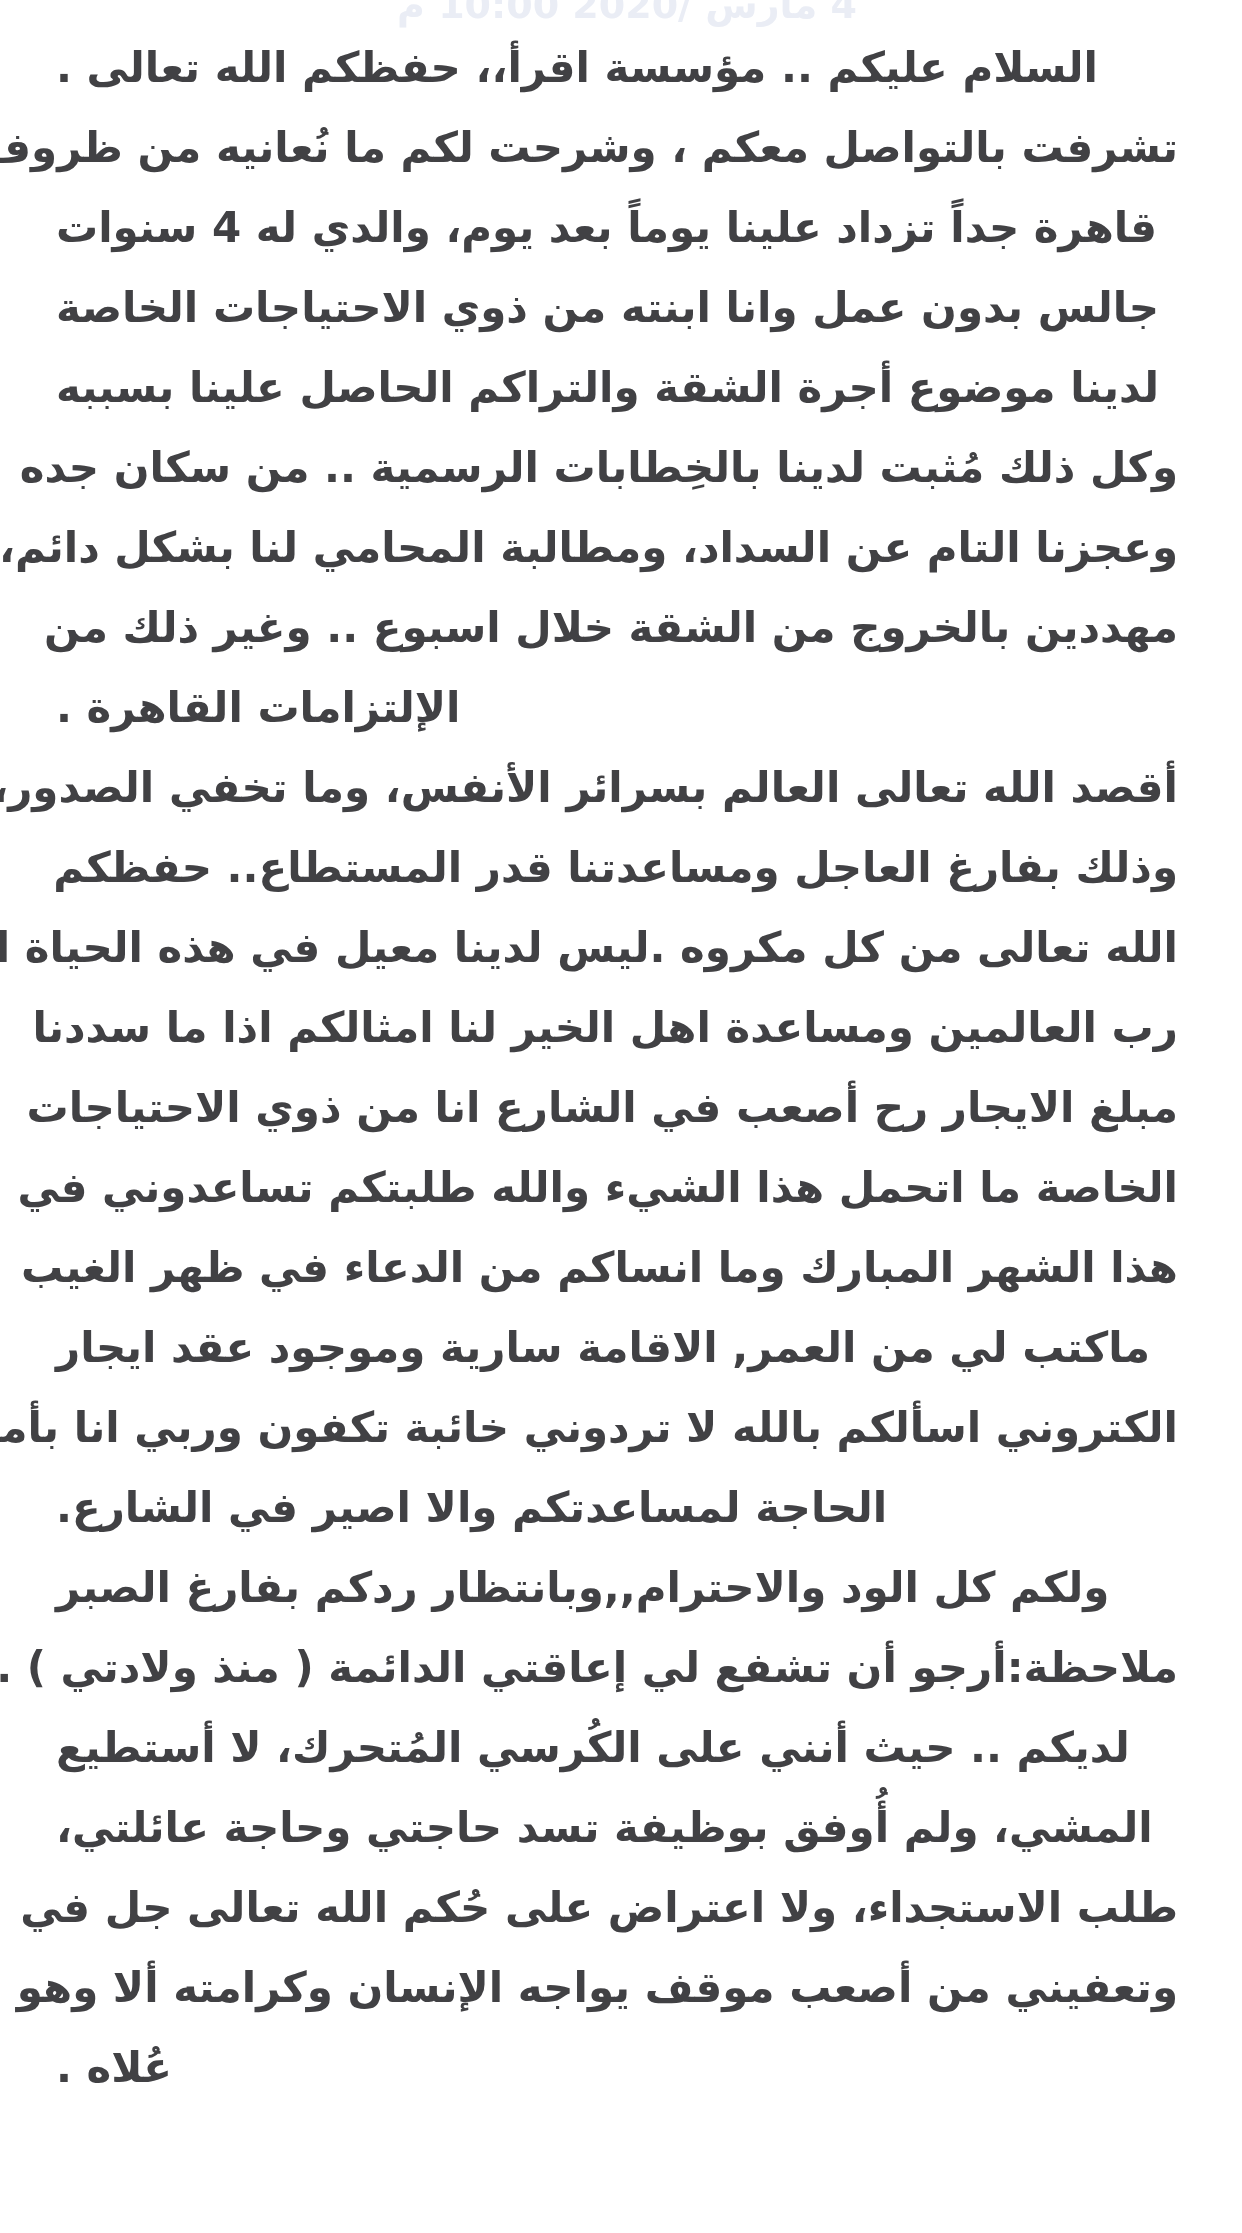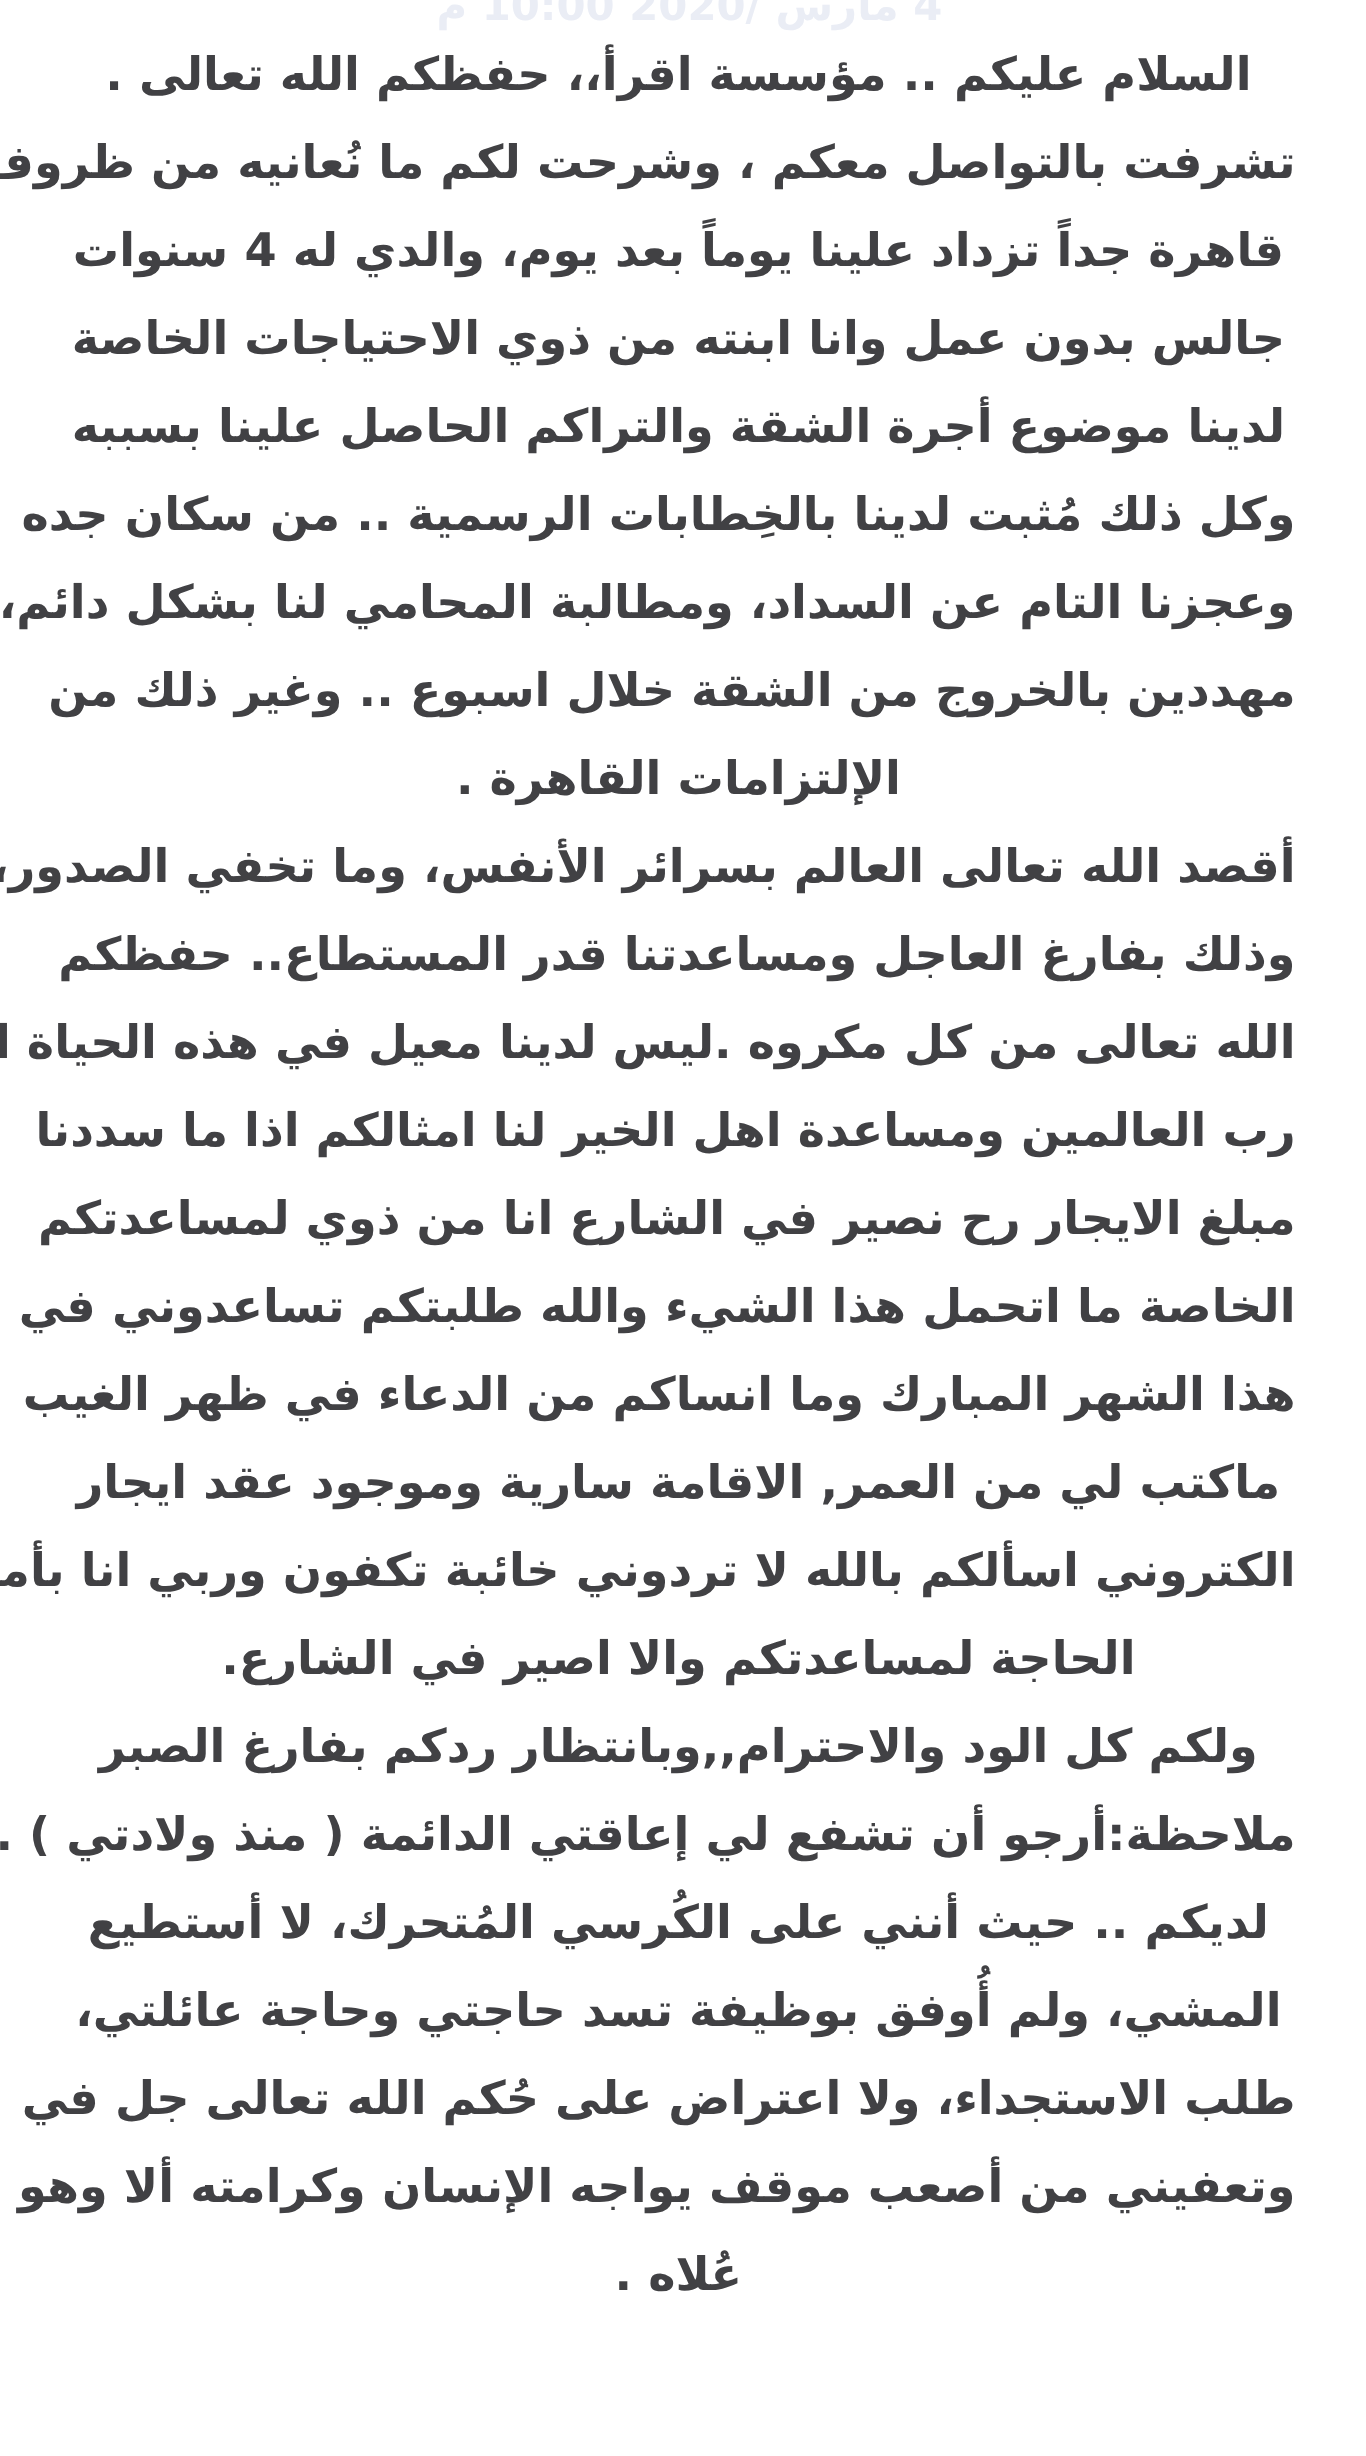--- a/index.html
+++ b/index.html
@@ -42,21 +42,21 @@
     direction: rtl;
   }
   .text-line {
     font-size: 42px;
     font-weight: bold;
     line-height: 80px;
     height: 80px;
     color: #414144;
     white-space: nowrap;
     direction: rtl;
-    text-align: center;
+    text-align: left;
     overflow: visible;
   }
 </style>
 </head>
 <body>
 
 <div class="page">
   <div class="faint-date">4 مارس /2020 10:00 م</div>
   <div class="text-block">
       <div class="text-line">السلام عليكم  .. مؤسسة اقرأ،، حفظكم الله تعالى .</div>
@@ -65,21 +65,21 @@
       <div class="text-line">جالس بدون عمل وانا ابنته من ذوي الاحتياجات الخاصة</div>
       <div class="text-line">لدينا موضوع أجرة الشقة والتراكم الحاصل علينا بسببه</div>
       <div class="text-line">وكل ذلك مُثبت لدينا بالخِطابات الرسمية .. من سكان جده</div>
       <div class="text-line">وعجزنا التام عن السداد، ومطالبة المحامي لنا بشكل دائم،</div>
       <div class="text-line">مهددين بالخروج من الشقة خلال اسبوع .. وغير ذلك من</div>
       <div class="text-line">الإلتزامات القاهرة .</div>
       <div class="text-line">أقصد الله تعالى العالم بسرائر الأنفس، وما تخفي الصدور،</div>
       <div class="text-line">وذلك بفارغ العاجل ومساعدتنا قدر المستطاع.. حفظكم</div>
       <div class="text-line">الله تعالى من كل مكروه .ليس لدينا معيل في هذه الحياة الا</div>
       <div class="text-line">رب العالمين ومساعدة اهل الخير لنا امثالكم اذا ما سددنا</div>
-      <div class="text-line">مبلغ الايجار رح نصير في الشارع انا من ذوي لمساعدتكم</div>
+      <div class="text-line">مبلغ الايجار رح أصعب في الشارع انا من ذوي الاحتياجات</div>
       <div class="text-line">الخاصة ما اتحمل هذا الشيء والله طلبتكم تساعدوني في</div>
       <div class="text-line">هذا الشهر المبارك وما انساكم من الدعاء في ظهر الغيب</div>
       <div class="text-line">ماكتب لي من العمر, الاقامة سارية وموجود عقد ايجار</div>
       <div class="text-line">الكتروني اسألكم بالله لا تردوني خائبة تكفون وربي انا بأمس</div>
       <div class="text-line">الحاجة لمساعدتكم والا اصير في الشارع.</div>
       <div class="text-line">ولكم كل الود والاحترام,,وبانتظار ردكم بفارغ الصبر</div>
       <div class="text-line">ملاحظة:أرجو أن تشفع لي إعاقتي الدائمة ( منذ ولادتي ) ..</div>
       <div class="text-line">لديكم .. حيث أنني على الكُرسي المُتحرك، لا أستطيع</div>
       <div class="text-line">المشي، ولم أُوفق بوظيفة تسد حاجتي وحاجة عائلتي،</div>
       <div class="text-line">طلب الاستجداء، ولا اعتراض على حُكم الله تعالى جل في</div>

